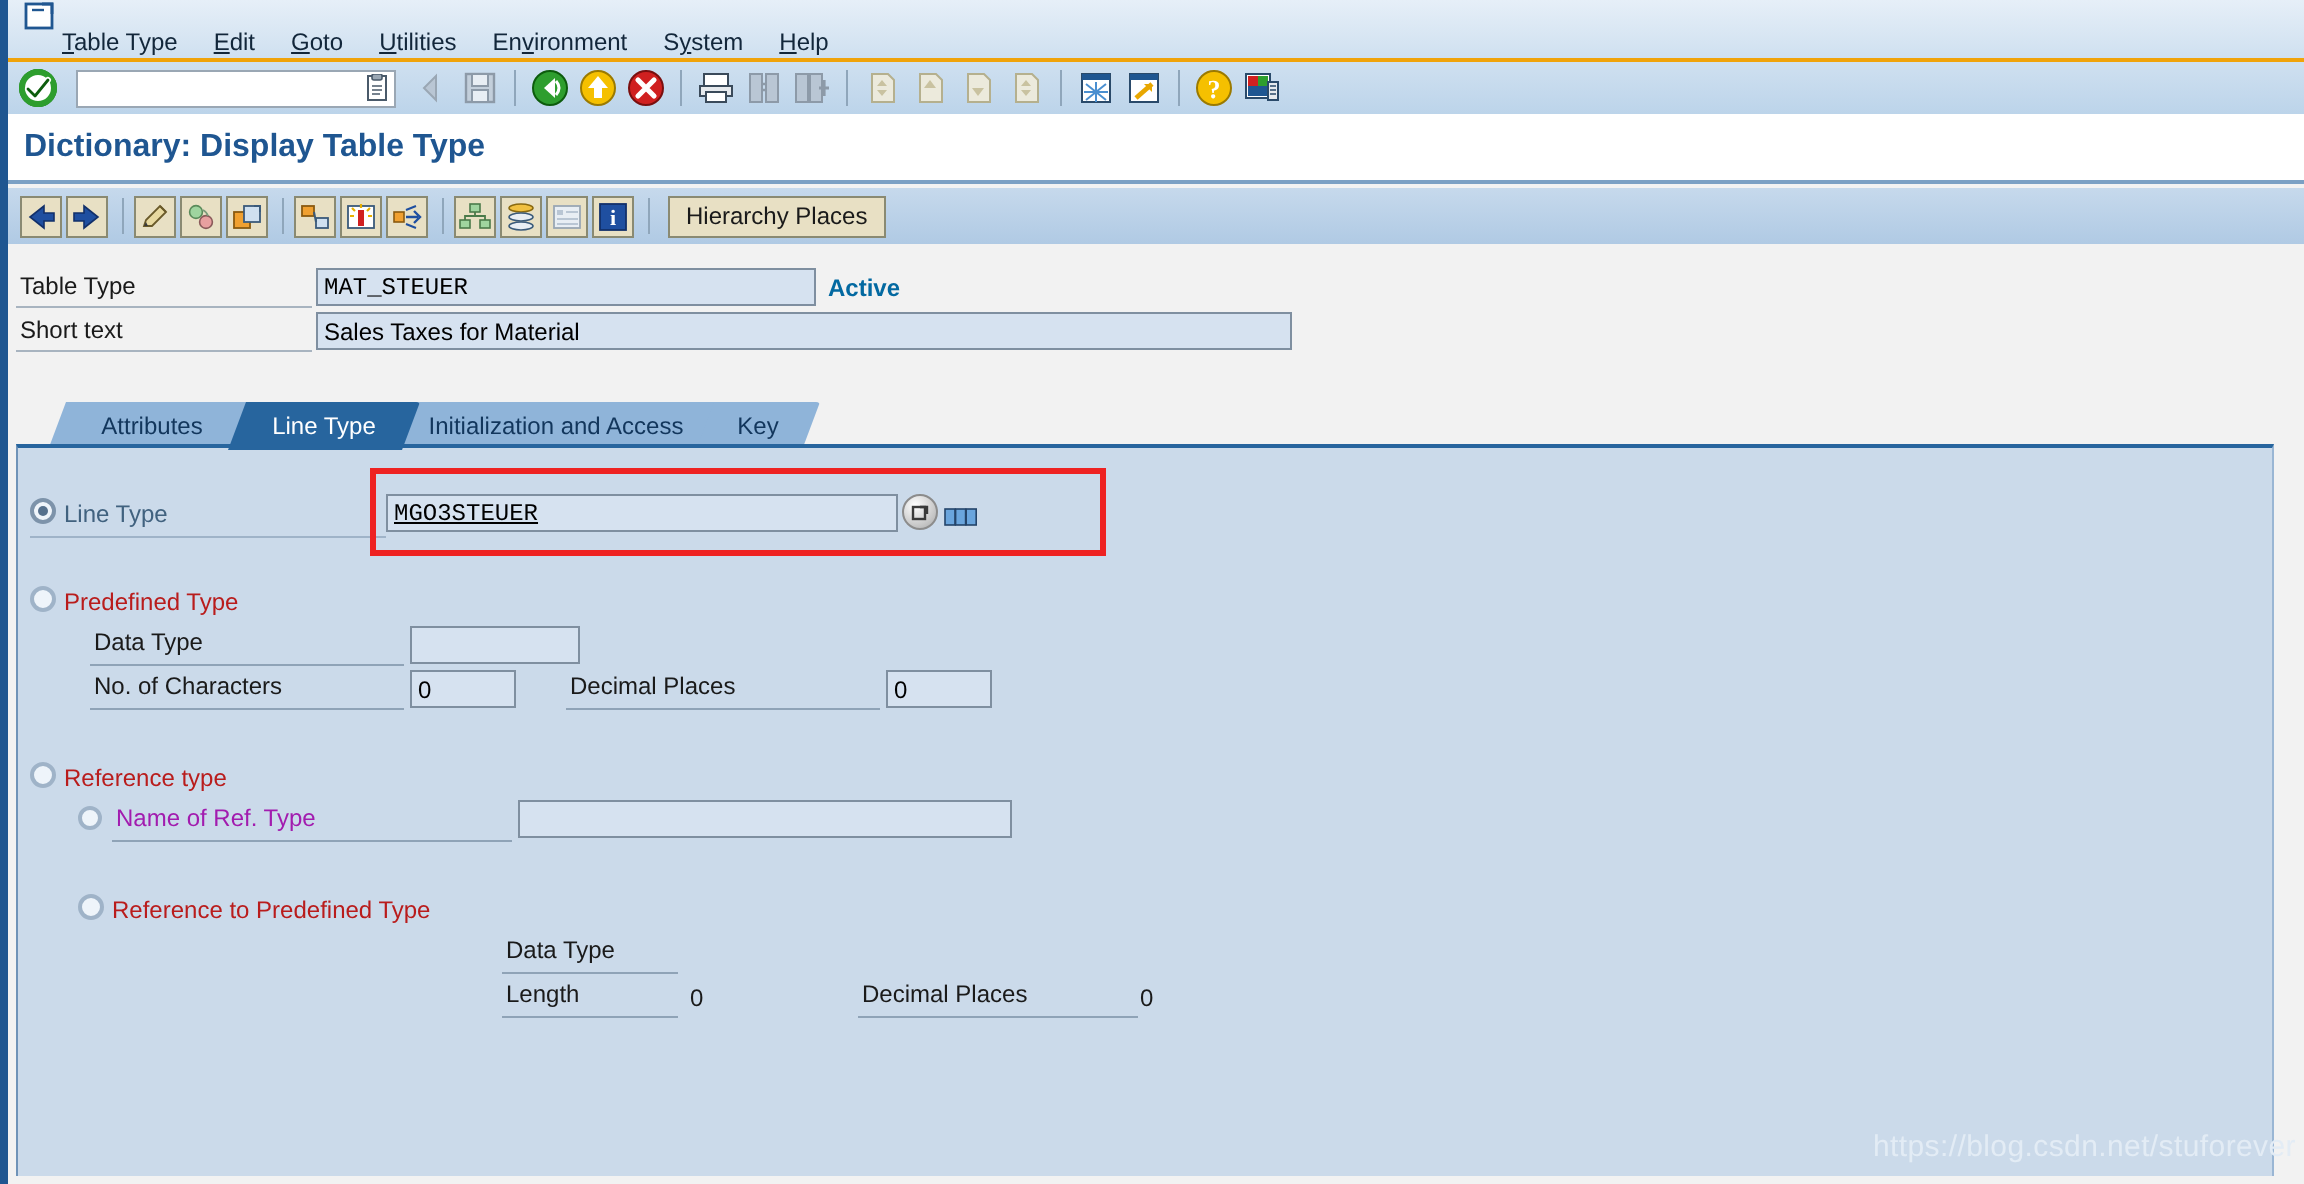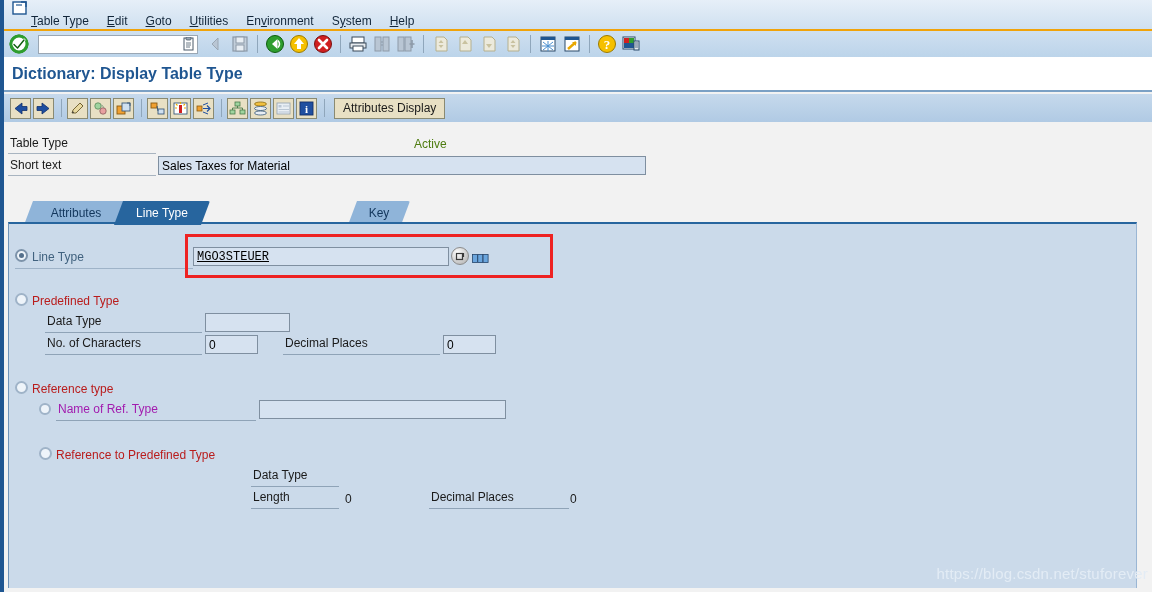--- a/index.html
+++ b/index.html
@@ -98,22 +98,23 @@
     height: 20px; line-height: 18px; padding-left: 2px;
   }
   .sapinput {
     background: #d6e2f0; border: 1px solid #7f8fa0;
     font-family: "Liberation Mono", monospace; font-size: 12px;
     color: #000; padding: 0 3px; height: 19px; line-height: 17px;
     outline: none;
   }
   .sapinput.prop { font-family: "Liberation Sans", sans-serif; }
   .hdr-status {
-    position: absolute; font-size: 12px; color: #4d7c0f; line-height: 19px;
-    font-family: "Liberation Sans", sans-serif;
+    position: absolute; font-size: 12px; color: #0369a1; line-height: 19px;
+    font-family: "Liberation Sans", sans-serif;
+    font-weight: bold;
   }
 
   
   .tabstrip { position: absolute; left: 14px; top: 201px; width: 1124px; height: 22px; }
   .tab {
     position: absolute; top: 0; height: 22px;
     display: flex; align-items: center; justify-content: center;
     font-size: 12px; color: #12365c; cursor: default;
     font-family: "Liberation Sans", sans-serif;
     background: #8fb4d9;
@@ -441,38 +442,42 @@
         <path d="M8 5 H14 M3.5 8.5 H14 M3.5 11 H14" stroke="#b9c6d4" stroke-width="1"></path>
       </svg>
     </span>
     <span class="app-btn">
       <svg width="17" height="15" viewBox="0 0 17 15">
         <rect x="2" y="1" width="13" height="13" fill="#1f4fa0" stroke="#12306a" stroke-width="0.9"></rect>
         <text x="8.5" y="11.5" text-anchor="middle" font-size="11" font-family="Liberation Serif, serif" font-weight="bold" fill="#ffffff">i</text>
       </svg>
     </span>
     <span class="app-sep"></span>
-    <span class="app-text-btn">Attributes Display</span>
+    <span class="app-text-btn">Hierarchy Places</span>
   </div>
 
   <div class="hdr">
     <div class="hdr-label" style="left:4px; top:8px; width:148px;">Table Type</div>
+    <input class="sapinput" style="position: absolute; left: 154px; top: 8px; width: 250px;" readonly="" value="MAT_STEUER">
     <div class="hdr-status" style="left:410px; top:9px;">Active</div>
 
     <div class="hdr-label" style="left:4px; top:30px; width:148px;">Short text</div>
     <input class="sapinput prop" style="position: absolute; left: 154px; top: 30px; width: 488px;" readonly="" value="Sales Taxes for Material">
   </div>
 
   <div class="tabstrip">
     <div class="tab" style="left:10px; width:104px;">
       <span>Attributes</span>
     </div>
     <div class="tab sel" style="left:100px; width:96px;">
       <span>Line Type</span>
     </div>
+    <div class="tab" style="left:182px; width:164px;">
+      <span>Initialization and Access</span>
+    </div>
     <div class="tab" style="left:334px; width:62px;">
       <span>Key</span>
     </div>
   </div>
 
   <div class="panel">
 
     <span class="radio on" style="left:6px; top:25px;"></span>
     <span class="radio-label active" style="left:23px; top:26px;">Line Type</span>
     <div style="position:absolute; left:6px; top:44px; width:178px; height:1px; background:#9fb3c8;"></div>

